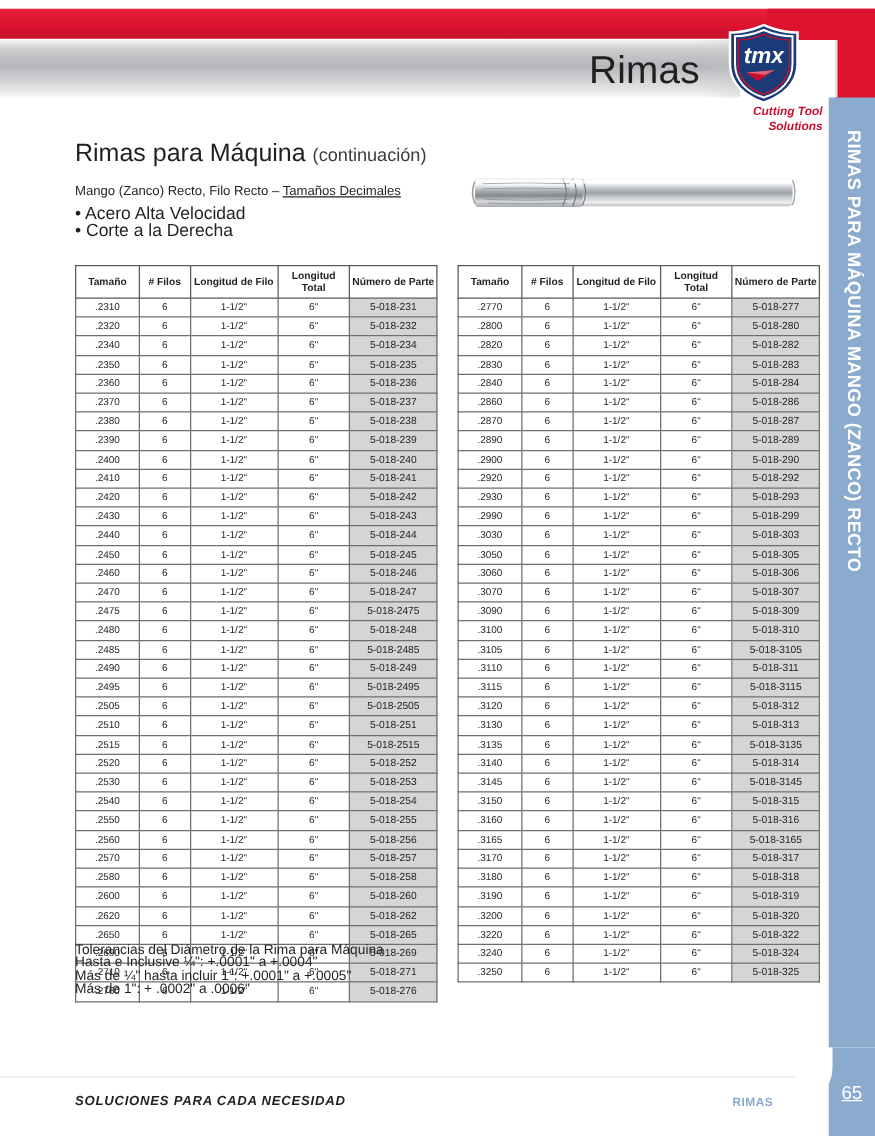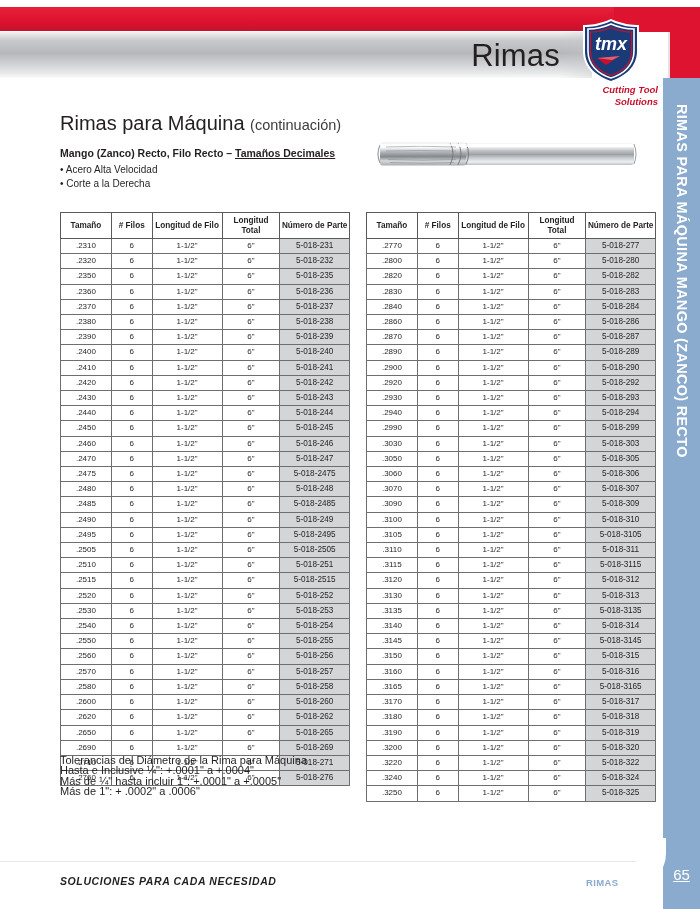--- a/index.html
+++ b/index.html
@@ -65,24 +65,24 @@
   }
 
   
   .sec-title {
     position:absolute; left:60px; top:112px;
     font-size:20px; color:#231f20; font-weight:400; white-space:nowrap;
   }
   .sec-title .cont { font-size:14.5px; color:#3b3b3d; }
   .sub-title {
     position:absolute; left:60px; top:147px;
-    font-size:10.5px; font-weight:700; color:#231f20; white-space:nowrap;
+    font-size:10.5px; font-weight:400; color:#231f20; white-space:nowrap;
   }
   .sub-title u { text-decoration:underline; }
-  .bullets { position:absolute; left:60px; top:163px; font-size:10px; color:#231f20; }
+  .bullets { position:absolute; left:60px; top:163px; font-size:14px; color:#231f20; }
   .bullets div { line-height:14px; }
 
   
   .reamer { position:absolute; left:372px; top:134px; width:268px; height:44px; }
 
   
   .tbl { position:absolute; border-collapse:collapse; table-layout:fixed; }
   .tbl.left  { left:60px;  top:212px; width:290px; }
   .tbl.right { left:366px; top:212px; width:290px; }
   .tbl th {
@@ -244,20 +244,27 @@
           <td class="pn">5-018-231</td>
         </tr>
         <tr>
           <td>.2320</td>
           <td>6</td>
           <td>1-1/2"</td>
           <td>6"</td>
           <td class="pn">5-018-232</td>
         </tr>
         <tr>
+          <td>.2340</td>
+          <td>6</td>
+          <td>1-1/2"</td>
+          <td>6"</td>
+          <td class="pn">5-018-234</td>
+        </tr>
+        <tr>
           <td>.2350</td>
           <td>6</td>
           <td>1-1/2"</td>
           <td>6"</td>
           <td class="pn">5-018-235</td>
         </tr>
         <tr>
           <td>.2360</td>
           <td>6</td>
           <td>1-1/2"</td>
@@ -580,27 +587,20 @@
           <td class="pn">5-018-292</td>
         </tr>
         <tr>
           <td>.2930</td>
           <td>6</td>
           <td>1-1/2"</td>
           <td>6"</td>
           <td class="pn">5-018-293</td>
         </tr>
         <tr>
-          <td>.2940</td>
-          <td>6</td>
-          <td>1-1/2"</td>
-          <td>6"</td>
-          <td class="pn">5-018-294</td>
-        </tr>
-        <tr>
           <td>.2990</td>
           <td>6</td>
           <td>1-1/2"</td>
           <td>6"</td>
           <td class="pn">5-018-299</td>
         </tr>
         <tr>
           <td>.3030</td>
           <td>6</td>
           <td>1-1/2"</td>

